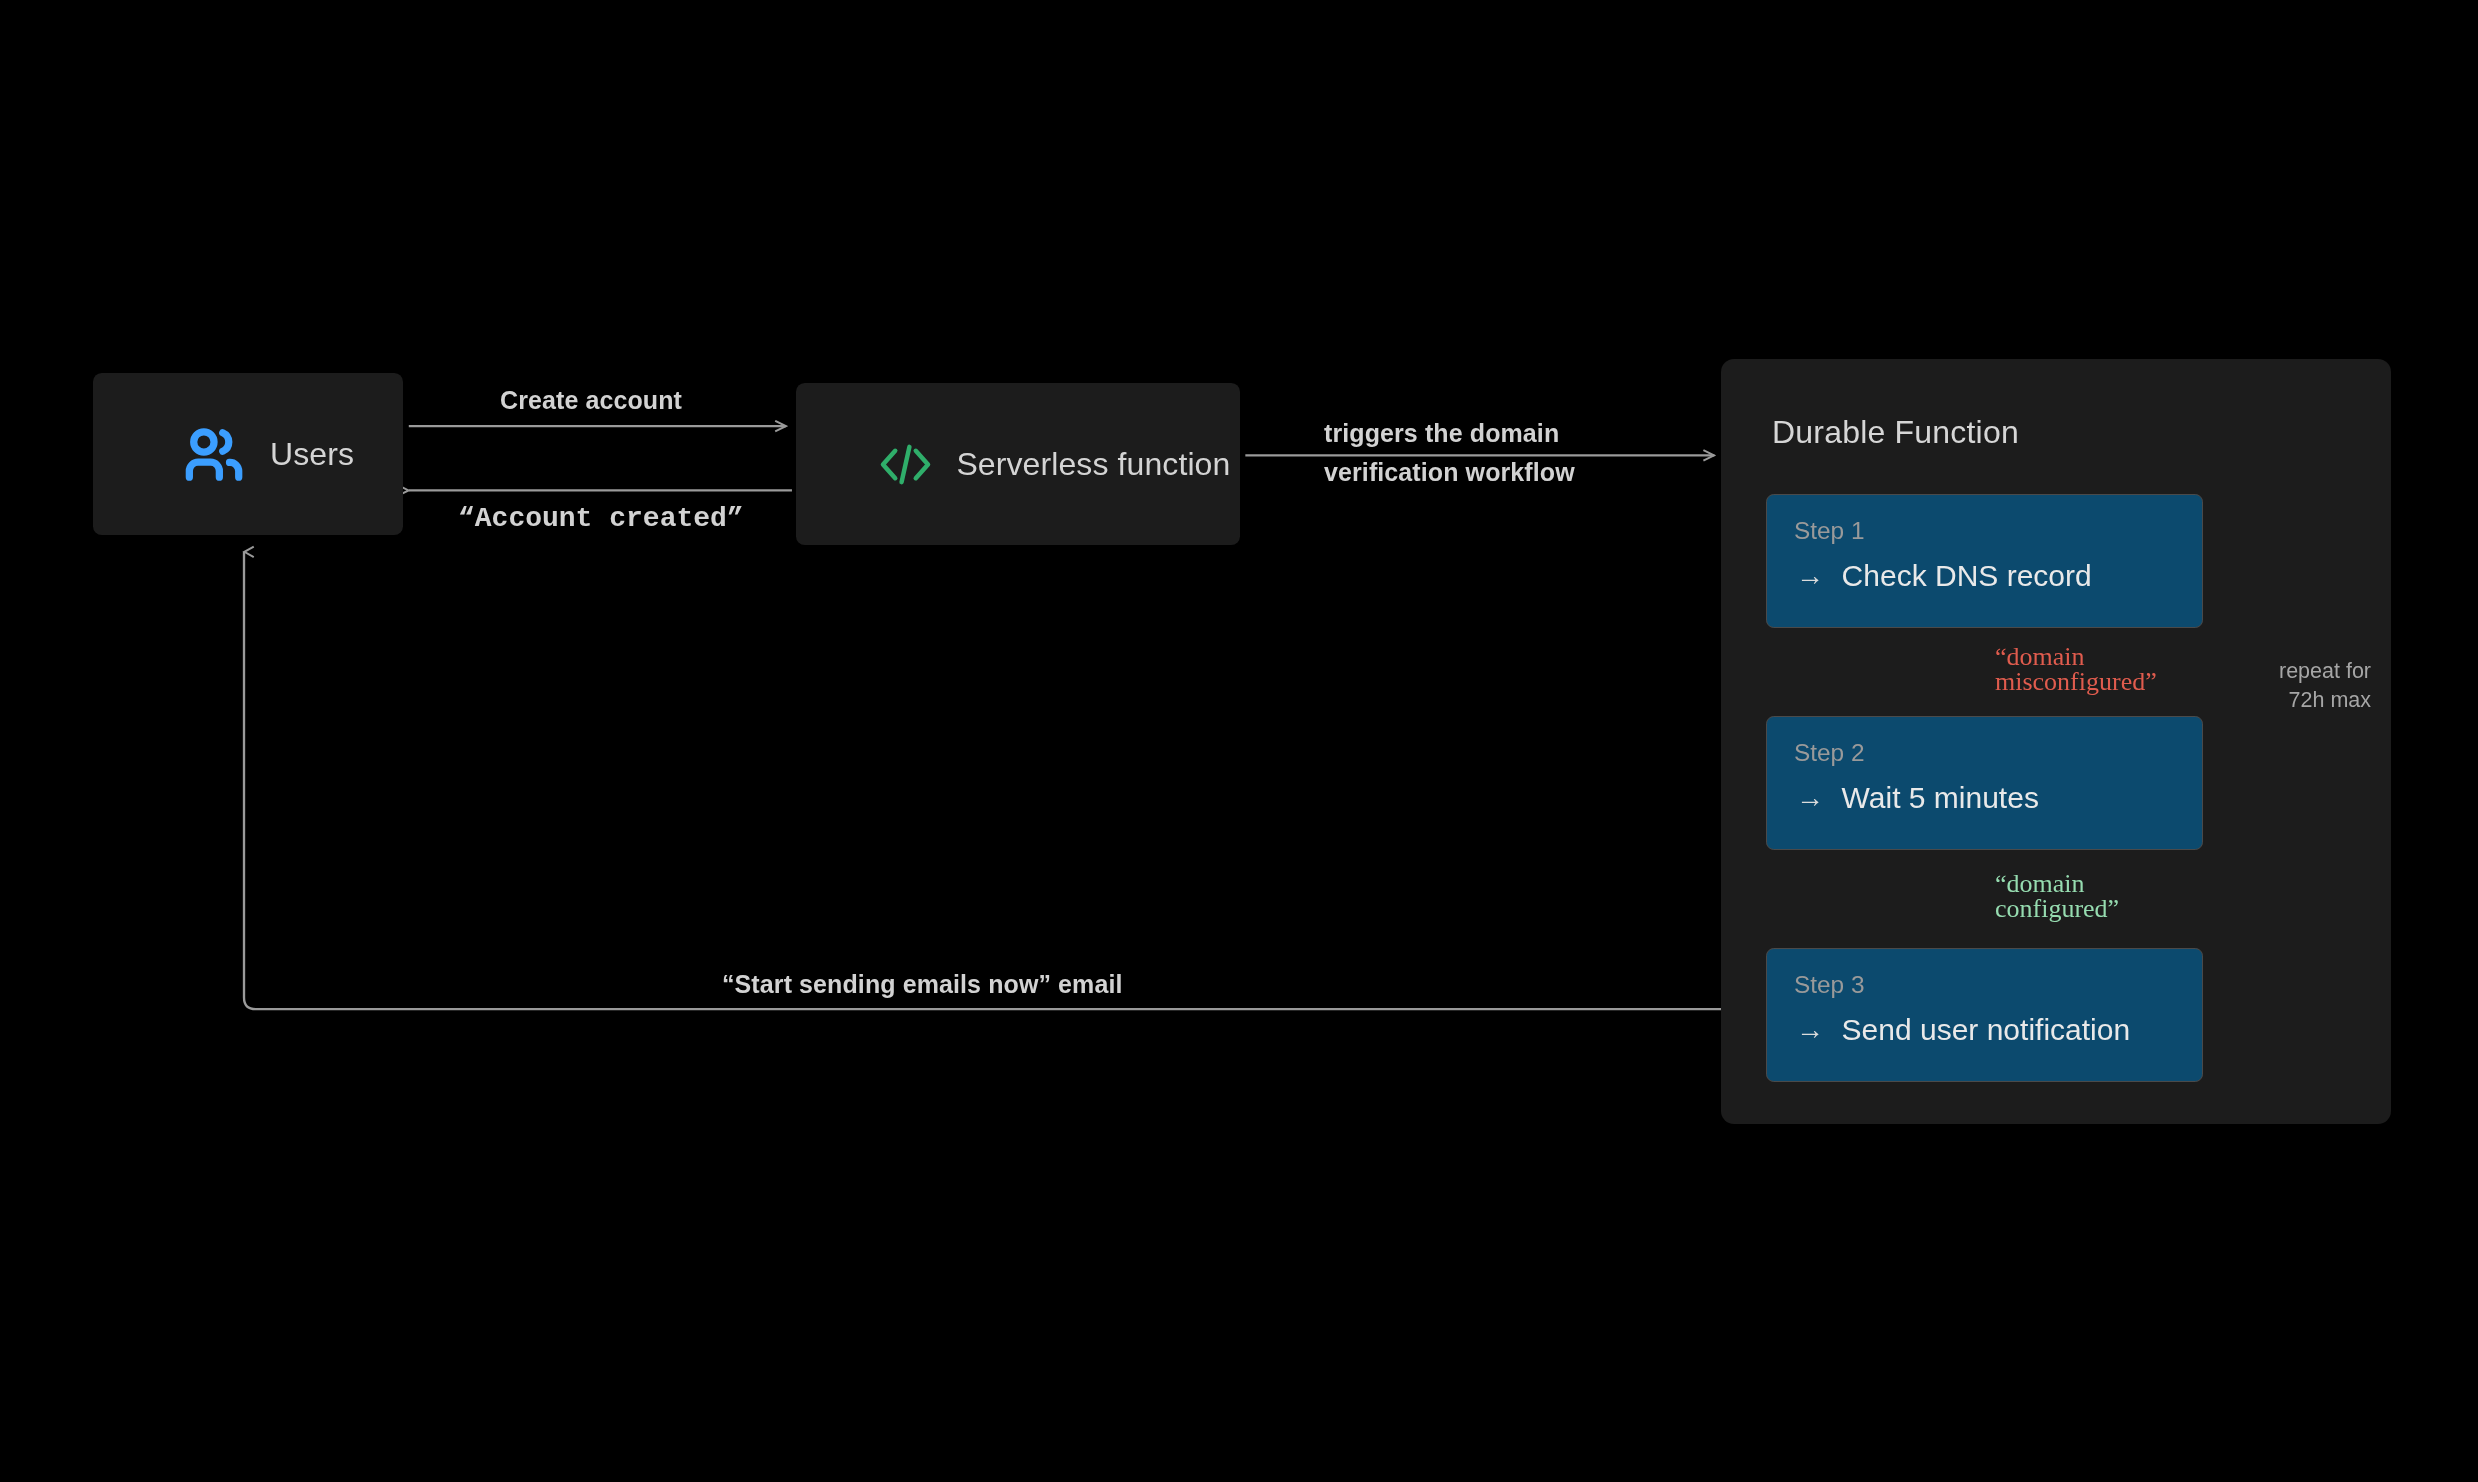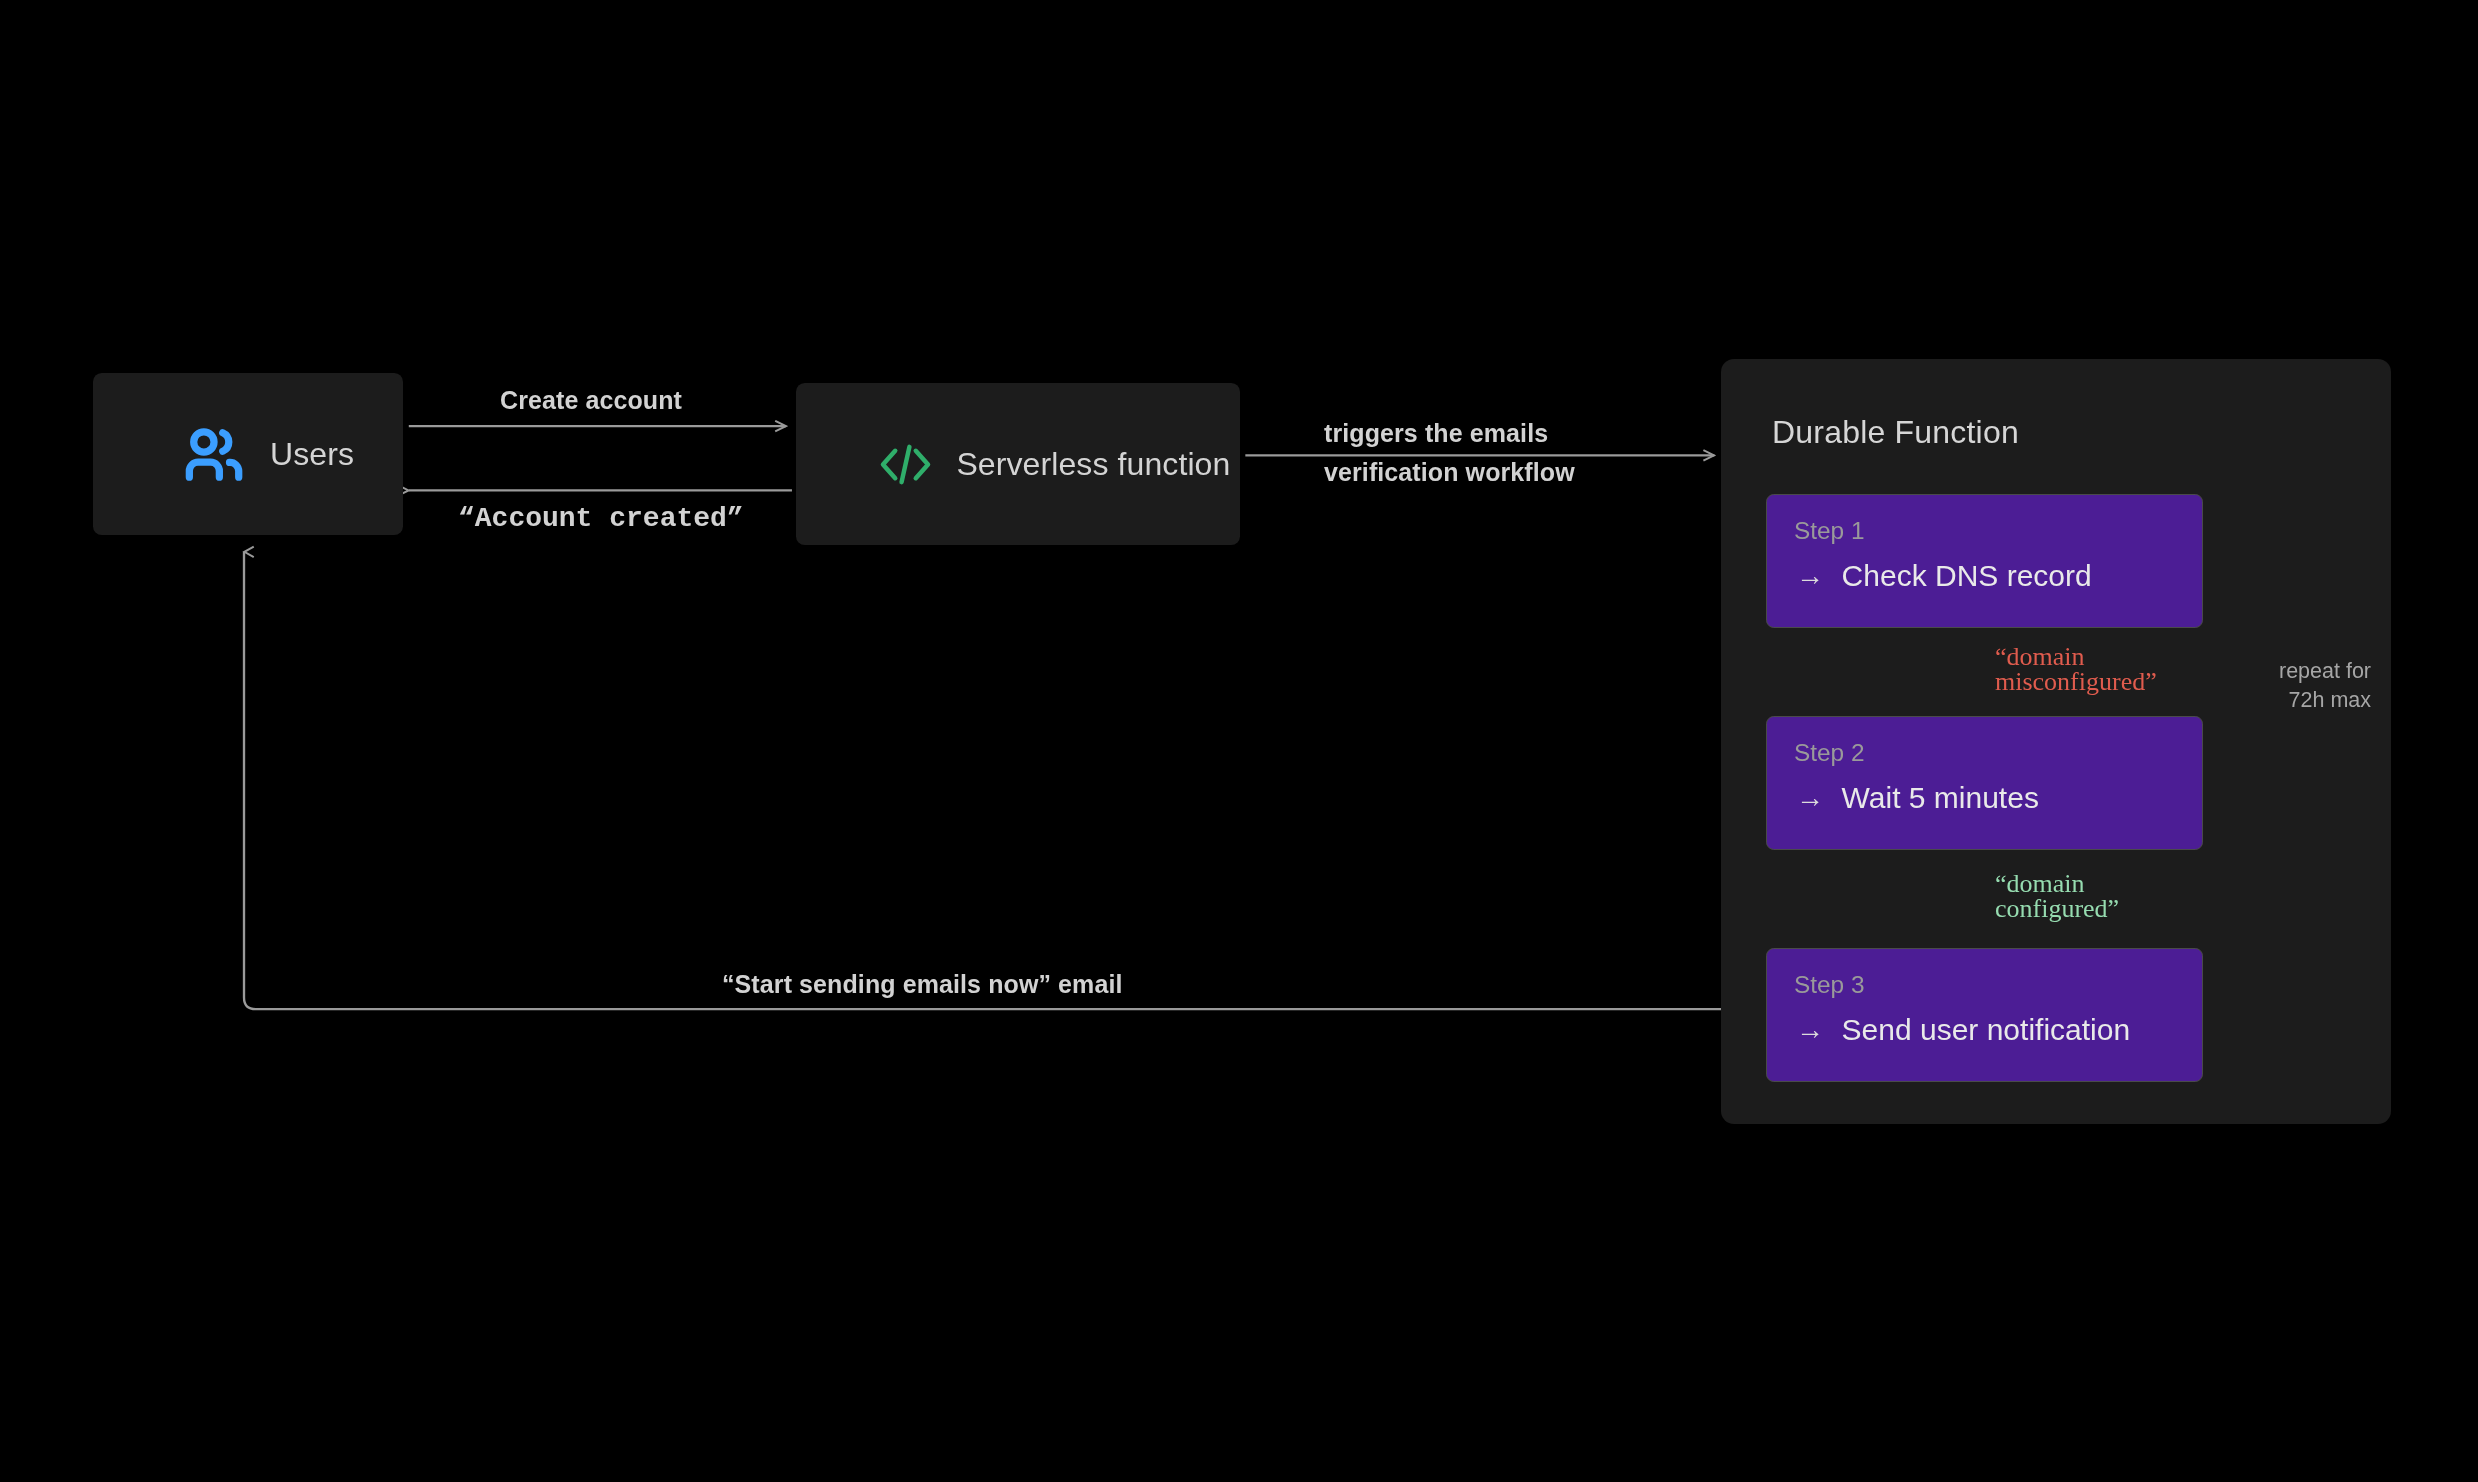--- a/index.html
+++ b/index.html
@@ -32,21 +32,21 @@
   #durable-panel{
     position:absolute;left:1721px;top:359px;width:670px;height:765px;
     background:#1c1c1c;border-radius:13px;
   }
   #durable-title{
     position:absolute;left:51px;top:55px;color:#d6d6d6;
     font-size:32px;font-weight:400;letter-spacing:0.2px;white-space:nowrap;
   }
   .step-card{
     position:absolute;left:45px;width:435px;height:132px;
-    background:#4c1d95;border:1px solid #4a4a4a;border-radius:7.8px;
+    background:#0c4a6e;border:1px solid #4a4a4a;border-radius:7.8px;
   }
   #step-1{top:135px;}
   #step-2{top:357px;}
   #step-3{top:589px;}
   .step-kicker{
     position:absolute;left:27px;top:21.5px;color:#9a9a9a;
     font-size:24.4px;font-weight:400;white-space:nowrap;
   }
   .step-body{
     position:absolute;left:29px;top:64px;display:flex;align-items:center;gap:17.6px;
@@ -171,21 +171,21 @@
       <div class="step-kicker">Step 3</div>
       <div class="step-body">
         <span class="step-arrow">→</span>
         <span>Send user notification</span>
       </div>
     </div>
   </div>
 
   <div class="edge-label" id="lbl-create-account">Create account</div>
   <div class="edge-label mono" id="lbl-account-created">“Account created”</div>
-  <div class="edge-label" id="lbl-trigger-1">triggers the emails</div>
+  <div class="edge-label" id="lbl-trigger-1">triggers the domain</div>
   <div class="edge-label" id="lbl-trigger-2">verification workflow</div>
   <div class="edge-label" id="lbl-start-sending">“Start sending emails now” email</div>
 
   <div class="branch-note" id="note-misconfigured">
     <div>“domain</div>
     <div>misconfigured”</div>
   </div>
   <div class="branch-note" id="note-configured">
     <div>“domain</div>
     <div>configured”</div>

